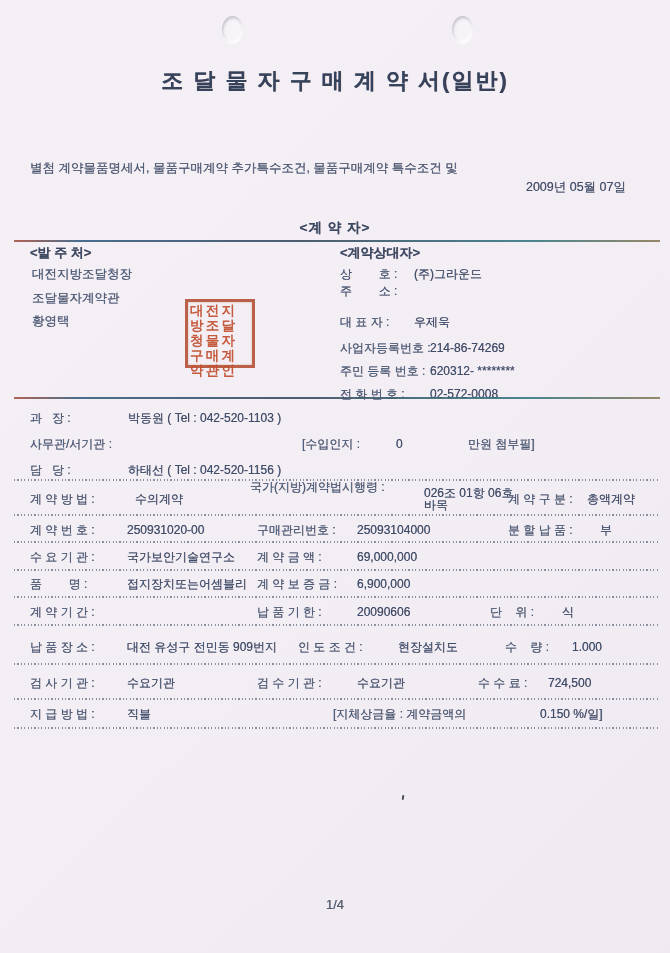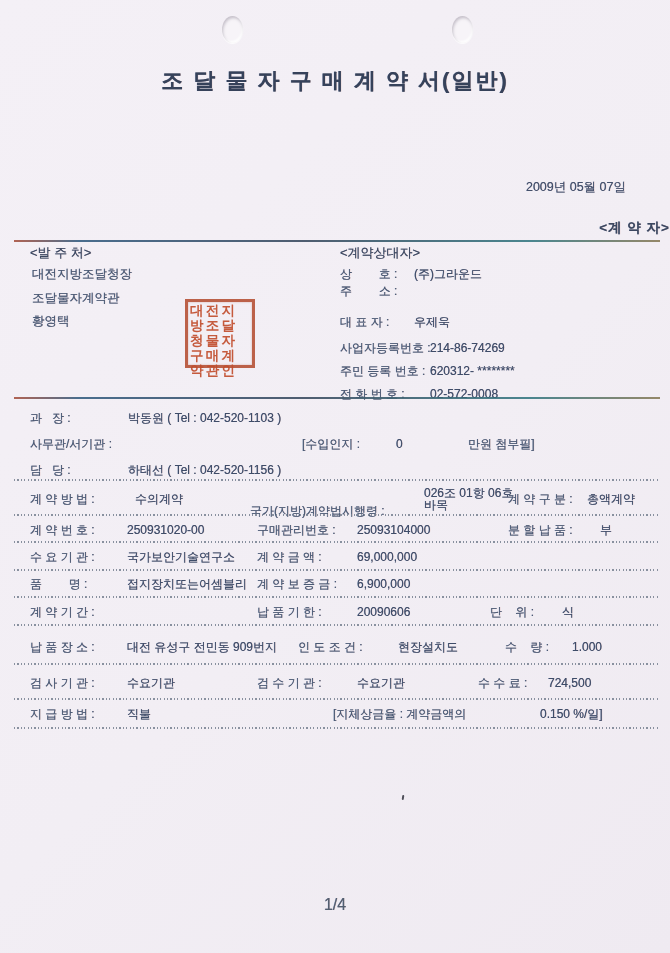--- a/index.html
+++ b/index.html
@@ -15,48 +15,49 @@
   .val{color:#3e4c68;}
   .hole{position:absolute; top:16px; width:21px; height:27px; border-radius:50%;
         background:#f7f4f8;
         box-shadow:inset 1px 2px 3px rgba(148,140,156,.5), inset -1px -2px 2px rgba(255,255,255,.9), 0 1px 1px rgba(255,255,255,.8);}
   .hole-l{left:222px}.hole-r{left:452px}
   .title{position:absolute; top:66px; left:0; right:0; text-align:center;
          font-size:22px; font-weight:bold; letter-spacing:2px; color:#36425a;
          text-shadow:0.5px 0 0 rgba(190,80,50,.2), -0.5px 0 0 rgba(50,110,190,.2), 0 0 .6px rgba(54,66,90,.6);}
   .intro{left:30px; top:116px; font-size:12.5px; line-height:21px; color:#4b5870;}
   .date{top:180px; right:44px; font-size:12.5px;}
-  .party-head{top:221px; left:0; right:0; text-align:right; white-space:pre;
+  .party-head{top:221px; left:0; right:0; text-align:center; white-space:pre;
               font-size:13.5px; font-weight:bold; letter-spacing:1px; color:#3c4860;}
   .solid{position:absolute; left:14px; right:10px; height:1.6px;
          background:linear-gradient(90deg, rgba(165,75,55,.85), rgba(55,95,130,.9) 10%, rgba(70,85,105,.95) 45%, rgba(45,115,125,.85) 80%, rgba(125,110,70,.8));}
   .dot{position:absolute; left:14px; right:12px; height:1.5px;
        background:repeating-linear-gradient(90deg, rgba(118,128,144,.85) 0 1.1px, transparent 1.1px 3.4px);}
-  .sec-head{font-size:13px; font-weight:normal; color:#3c4860;}
+  .sec-head{font-size:13px; font-weight:bold; color:#3c4860;}
   .seal{position:absolute; left:185px; top:299px; width:62px; height:62px;
         border:3.5px solid rgba(178,72,42,.85); padding:1px 0 0 2px;
         box-shadow:inset 0 0 2px rgba(178,72,42,.4);}
   .seal-chars{font-size:13.5px; font-weight:bold; line-height:15px; letter-spacing:2.2px;
         color:rgba(193,77,45,.92); word-break:break-all; white-space:normal;
         filter:blur(.3px); font-family:"Liberation Serif","DejaVu Serif",serif;}
   .artifact{position:absolute; left:402px; top:795px; width:2px; height:5px;
         background:#50505a; border-radius:1px; transform:rotate(8deg);}
-  .pageno{top:898px; left:0; right:0; text-align:center; font-size:16px; color:#535e6f;}
+  .pageno{top:898px; left:0; right:0; text-align:center; font-size:13px; color:#535e6f;}
 </style>
 </head>
 <body>
 
 <div class="page">
 
   <div class="hole hole-l"></div>
   <div class="hole hole-r"></div>
 
   <div class="title">조 달 물 자 구 매 계 약 서(일반)</div>
 
   <div class="t intro">
+    <div>별첨 계약물품명세서, 물품구매계약 추가특수조건, 물품구매계약 특수조건 및</div>
   </div>
 
   <div class="t date">2009년 05월 07일</div>
 
   <div class="t party-head">&lt;계 약 자&gt;</div>
   <div class="solid" style="top:240px"></div>
 
   <div class="t sec-head" style="left:30px; top:246px">&lt;발 주 처&gt;</div>
   <div class="t lbl" style="left:32px; top:267px; font-size:12.5px">대전지방조달청장</div>
   <div class="t lbl" style="left:32px; top:291px; font-size:12.5px">조달물자계약관</div>
@@ -95,21 +96,21 @@
   <span class="t val" style="left:396px; top:437px">0</span>
   <span class="t lbl" style="left:468px; top:437px">만원 첨부필]</span>
 
   <span class="t lbl" style="left:30px; top:463px">담   당 :</span>
   <span class="t val" style="left:128px; top:463px">하태선 ( Tel : 042-520-1156 )</span>
 
   <div class="dot" style="top:479px"></div>
 
   <span class="t lbl" style="left:30px; top:492px">계 약 방 법 : </span>
   <span class="t val" style="left:135px; top:492px">수의계약</span>
-  <span class="t lbl" style="left:250px; top:504px">국가(지방)계약법시행령 :</span>
+  <span class="t lbl" style="left:250px; top:480px">국가(지방)계약법시행령 :</span>
   <span class="t val" style="left:424px; top:486px">026조 01항 06호</span>
   <span class="t val" style="left:424px; top:498px">바목</span>
   <span class="t lbl" style="left:508px; top:492px">계 약 구 분 :</span>
   <span class="t val" style="left:587px; top:492px">총액계약</span>
   <div class="dot" style="top:514px"></div>
 
   <span class="t lbl" style="left:30px; top:523px">계 약 번 호 : </span>
   <span class="t val" style="left:127px; top:523px">250931020-00</span>
   <span class="t lbl" style="left:257px; top:523px">구매관리번호 :</span>
   <span class="t val" style="left:357px; top:523px">25093104000</span>

